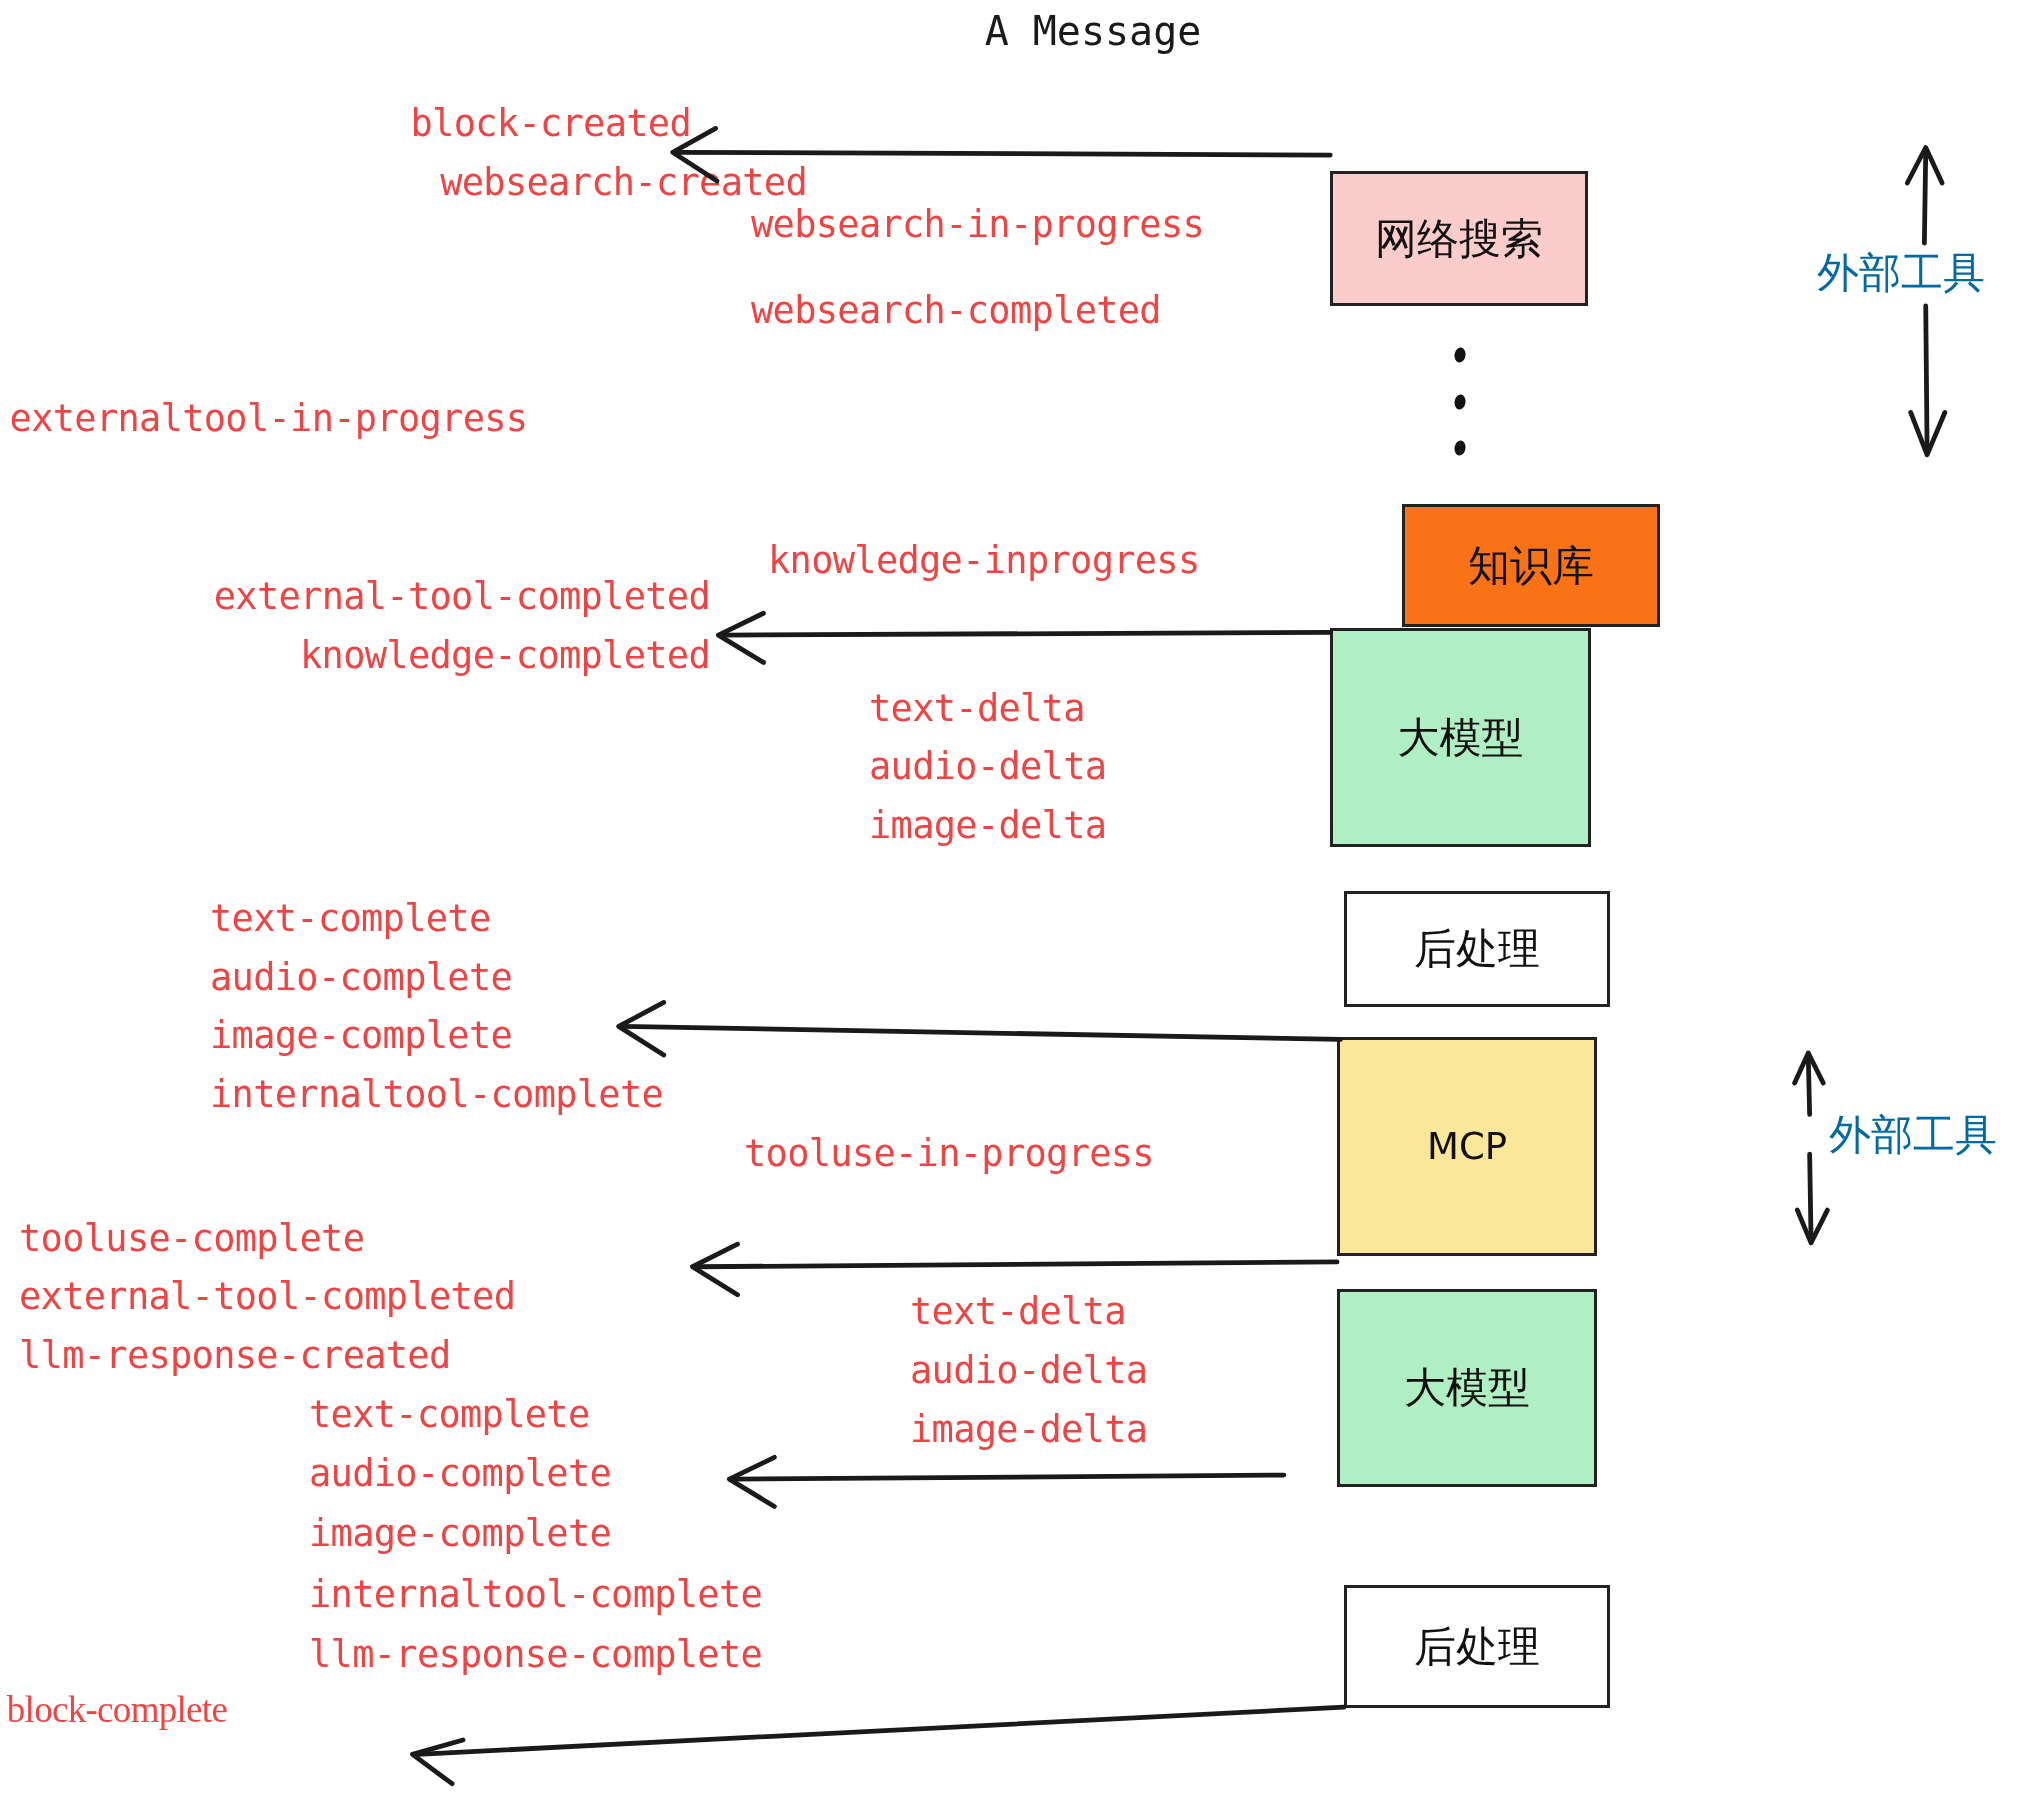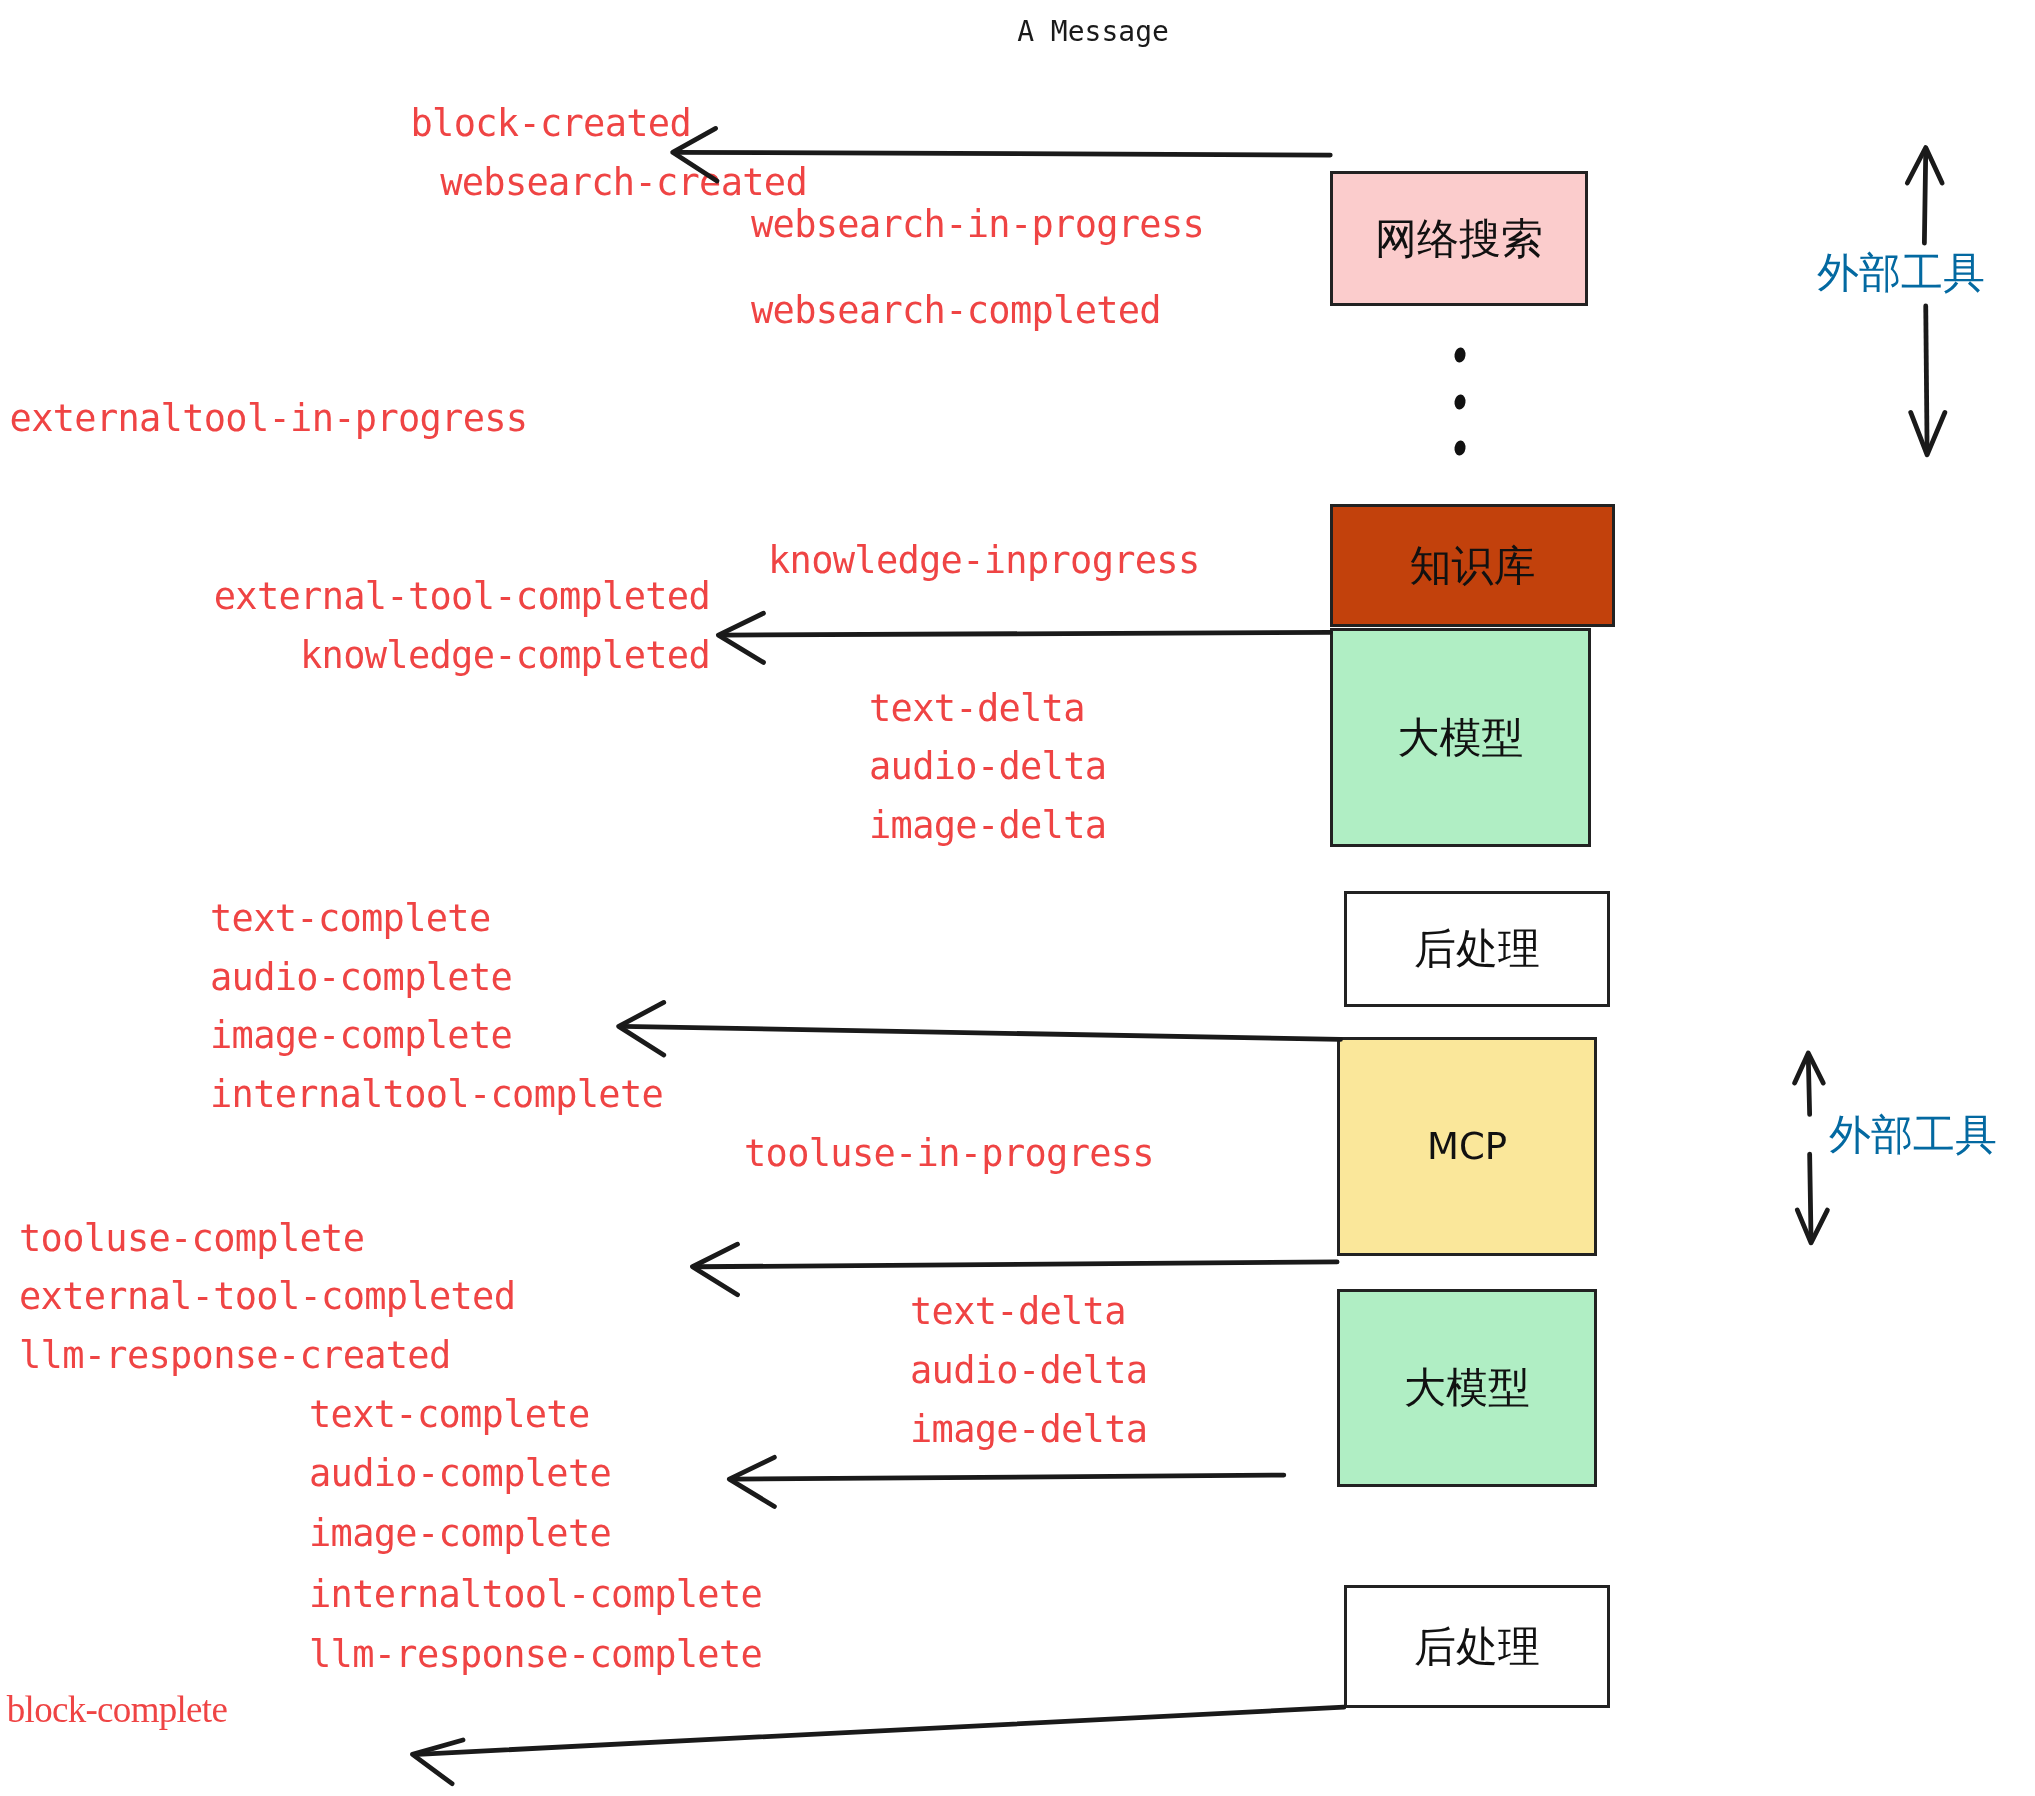--- a/index.html
+++ b/index.html
@@ -19,21 +19,21 @@
     letter-spacing:-0.7px;
     line-height:1;
   }
   .evt.r{transform:translate(-100%,-50%);}
   .evt.l{transform:translate(0,-50%);}
   .title{
     position:absolute;
     white-space:nowrap;
     color:#1a1a1a;
     font-family:"DejaVu Sans Mono","Liberation Mono",monospace;
-    font-size:28px;
+    font-size:40px;
     transform:translate(-50%,-50%);
   }
   .node{
     position:absolute;
     box-sizing:border-box;
     border:3.4px solid #222222;
     display:flex;
     align-items:center;
     justify-content:center;
     color:#111111;
@@ -67,21 +67,21 @@
   <div class="title" style="left:1093px;top:31px;">A Message</div>
 
   <div class="node" style="left:1330px;top:171px;width:258px;height:135px;background:#fbcccc;">
     <span>网络搜索</span>
   </div>
 
   <div class="dot" style="left:1460px;top:355px;"></div>
   <div class="dot" style="left:1460px;top:402px;"></div>
   <div class="dot" style="left:1460px;top:448px;"></div>
 
-  <div class="node" style="left:1330px;top:504px;width:285px;height:123px;background:#c2410c;">
+  <div class="node" style="left:1402px;top:504px;width:258px;height:123px;background:#f97316;">
     <span>知识库</span>
   </div>
 
   <div class="node" style="left:1330px;top:628px;width:261px;height:219px;background:#b0eec4;">
     <span>大模型</span>
   </div>
 
   <div class="node" style="left:1344px;top:891px;width:266px;height:116px;background:#ffffff;">
     <span>后处理</span>
   </div>

